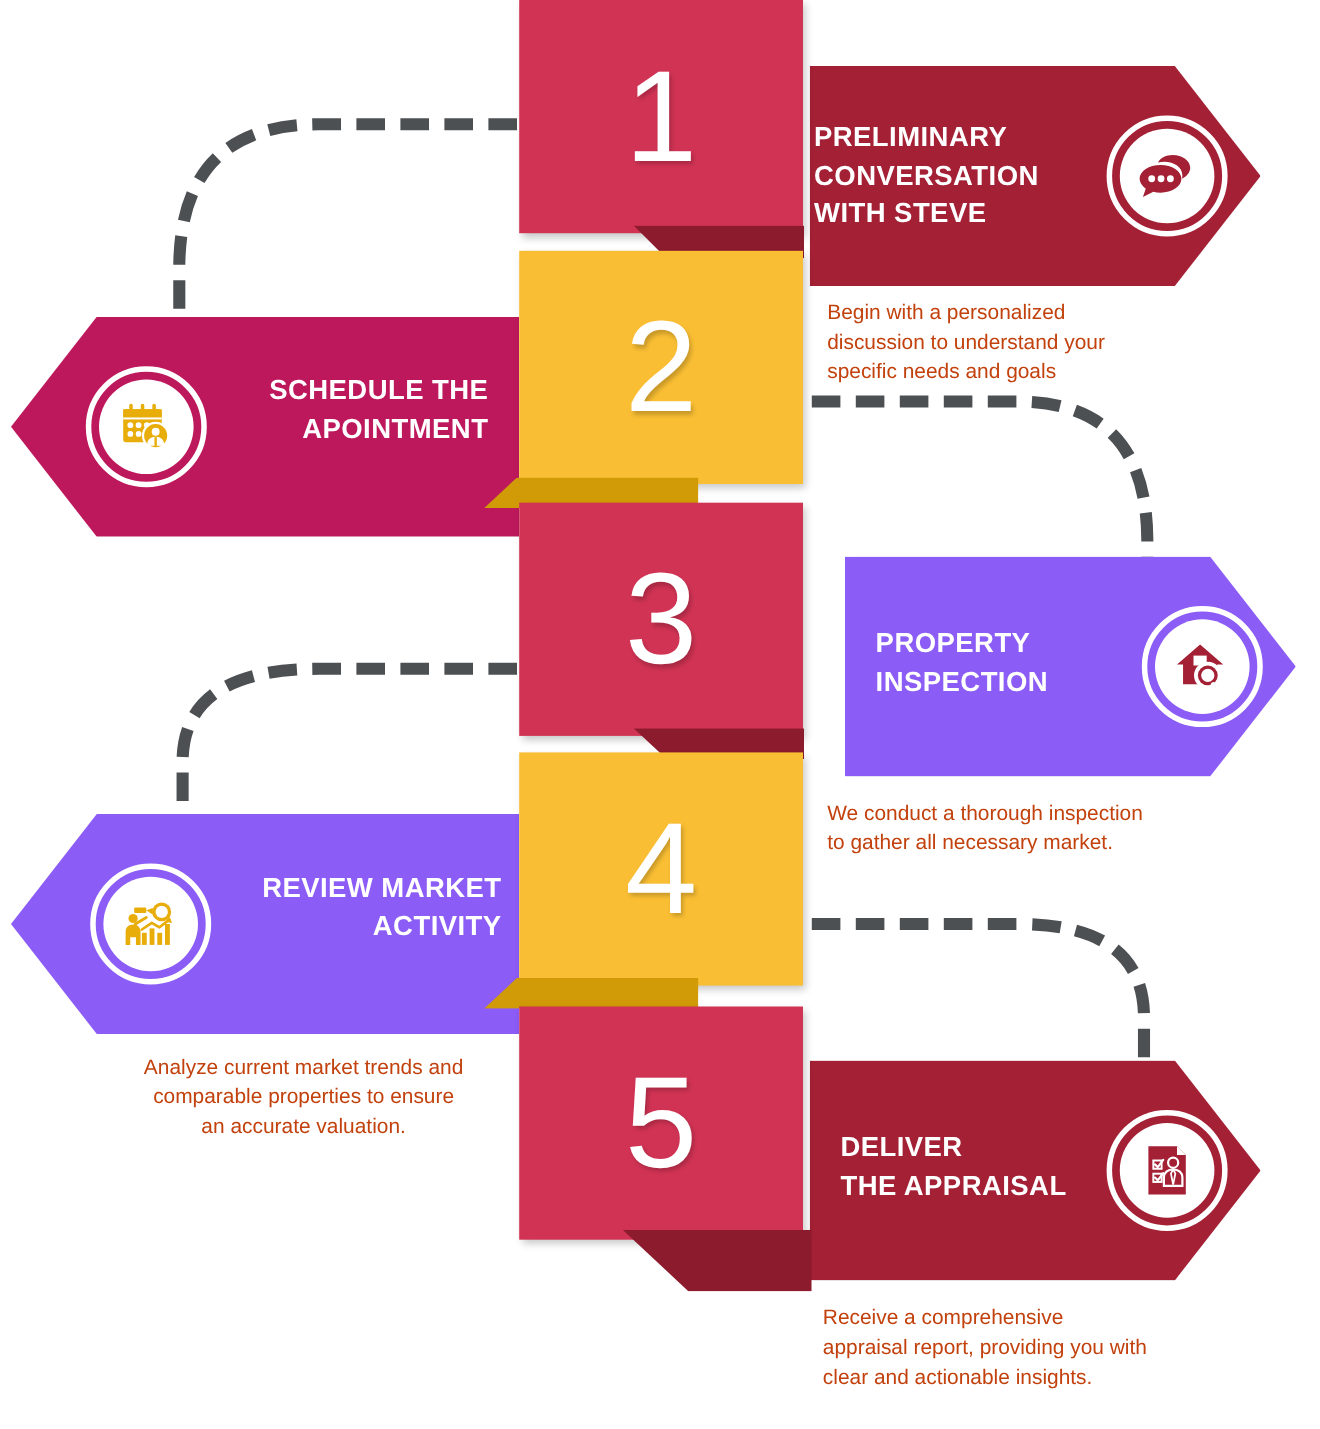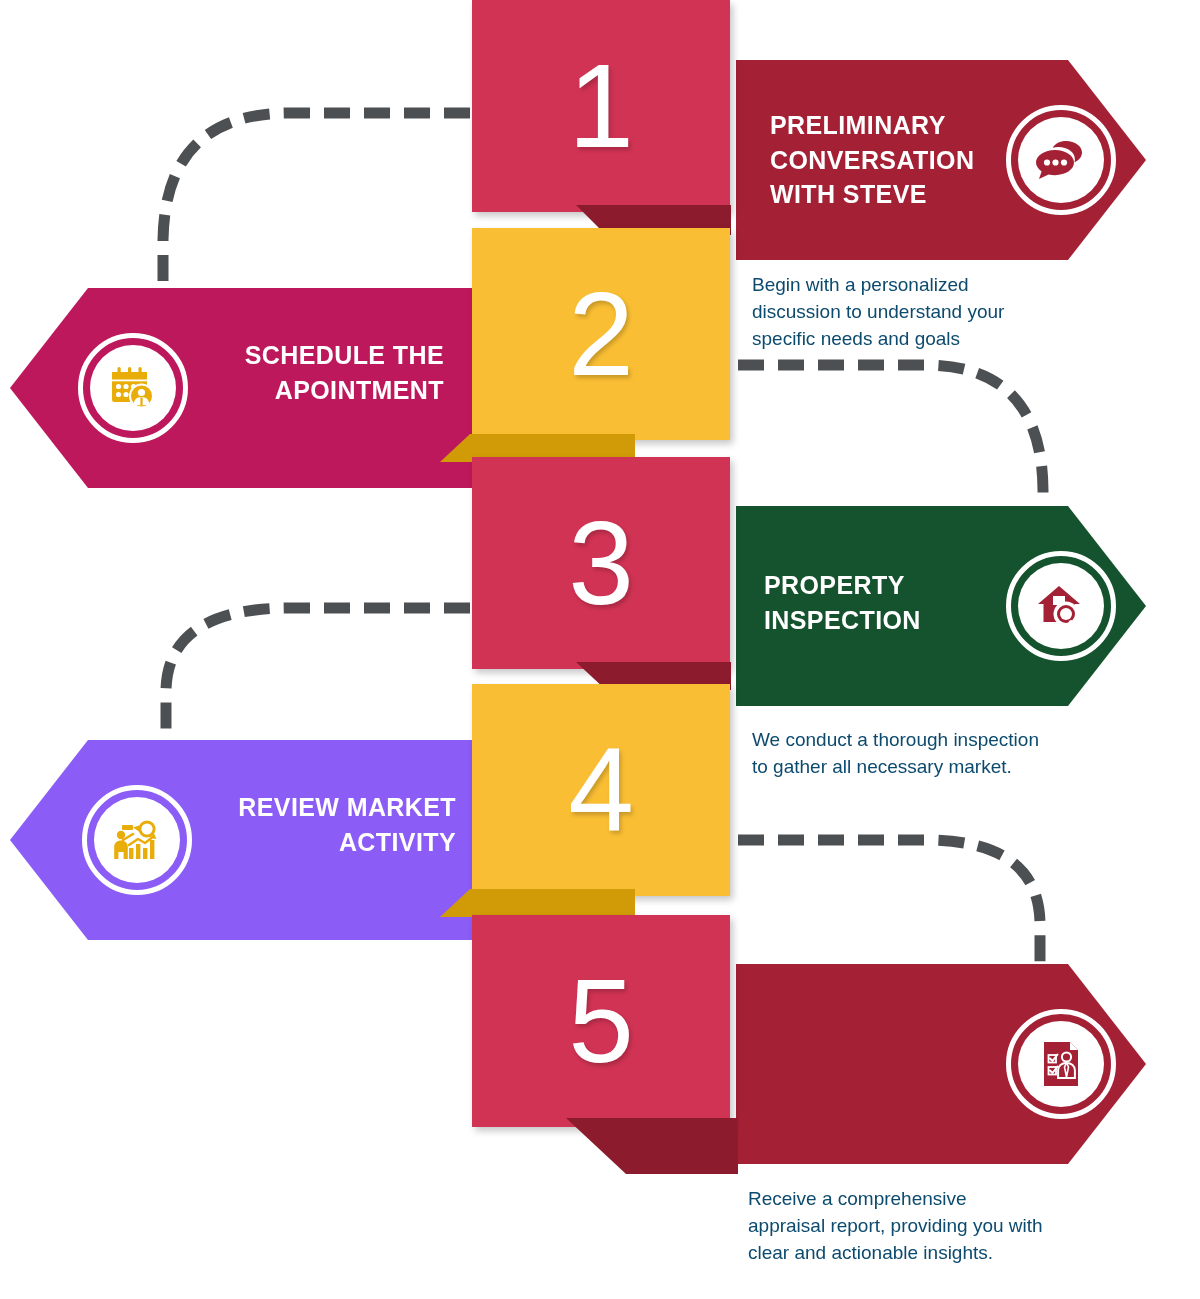--- a/index.html
+++ b/index.html
@@ -38,21 +38,20 @@
     position: absolute;
     display: flex;
     align-items: center;
     box-sizing: border-box;
     filter: drop-shadow(4px 5px 4px rgba(0,0,0,0.30));
   }
   .banner-right {
     
     clip-path: polygon(0 0, calc(100% - 78px) 0, 100% 50%, calc(100% - 78px) 100%, 0 100%);
     justify-content: flex-start;
-    padding-left: 30px;
   }
   .banner-left {
     
     clip-path: polygon(78px 0, 100% 0, 100% 100%, 78px 100%, 0 50%);
     justify-content: flex-start;
     padding-left: 78px;
   }
 
   .banner-title {
     color: #ffffff;
@@ -114,21 +113,21 @@
   .numfold {
     position: absolute;
     width: 120px;
     height: 30px;
     clip-path: polygon(0 0, 100% 0, 100% 100%, 0 100%);
   }
 
   
   .desc {
     position: absolute;
-    color: #0c4a6e;
+    color: #c2410c;
     font-size: 19px;
     line-height: 1.42;
     white-space: pre-line;
   }
   .desc-right { text-align: left; }
   .desc-left  { text-align: center; }
 </style>
 </head>
 <body>
 
@@ -195,21 +194,21 @@
       </div>
     </div>
     <div class="banner-title title-left" style="position:absolute; right:28px; top:50px; width:250px;">SCHEDULE THE
 APOINTMENT</div>
   </div>
   <div class="numbox" style="left:472px; top:228px; background:#F9BE33;">
     <span class="digit">2</span>
   </div>
   <div class="numfold" style="position:absolute; left:440px; top:434px; width:195px; height:28px; background:#D09B06; clip-path:polygon(30px 0, 100% 0, 100% 100%, 0 100%);"></div>
 
-  <div class="banner banner-right" style="left:736px; top:506px; width:410px; height:200px; background:#14532d;">
+  <div class="banner banner-right" style="left:768px; top:506px; width:410px; height:200px; background:#8b5cf6;">
     <div class="banner-title title-right" style="position:absolute; left:24px; top:62px;">PROPERTY
 INSPECTION</div>
     <div class="icon-badge" style="position:absolute; left:270px; top:45px;">
       <div class="ring">
         <div class="disc">
           <svg width="56" height="56" viewBox="0 0 56 56">
             <path d="M26 8 L47 26 L41.5 26 L41.5 44 L10.5 44 L10.5 26 L5 26 Z" fill="#A32035"></path>
             <rect x="20" y="18" width="12" height="9" fill="#ffffff"></rect>
             <circle cx="33" cy="36" r="12.5" fill="#ffffff"></circle>
             <circle cx="33" cy="36" r="9" fill="#A32035"></circle>
@@ -249,22 +248,27 @@
         </div>
       </div>
     </div>
     <div class="banner-title title-left" style="position:absolute; right:16px; top:50px; width:262px;">REVIEW MARKET
 ACTIVITY</div>
   </div>
   <div class="numbox" style="left:472px; top:684px; background:#F9BE33;">
     <span class="digit">4</span>
   </div>
   <div class="numfold" style="position:absolute; left:440px; top:889px; width:195px; height:28px; background:#D09B06; clip-path:polygon(30px 0, 100% 0, 100% 100%, 0 100%);"></div>
+  <div class="desc desc-left" style="left:92px; top:958px; width:368px;">Analyze current market trends and
+comparable properties to ensure
+an accurate valuation.</div>
 
   <div class="banner banner-right" style="left:736px; top:964px; width:410px; height:200px; background:#A32035;">
+    <div class="banner-title title-right" style="position:absolute; left:24px; top:62px;">DELIVER
+THE APPRAISAL</div>
     <div class="icon-badge" style="position:absolute; left:270px; top:45px;">
       <div class="ring">
         <div class="disc">
           <svg width="56" height="56" viewBox="0 0 56 56">
             <path d="M11 6 H37 L45 14 V50 H11 Z" fill="#A32035"></path>
             <path d="M37 6 L45 14 H37 Z" fill="#ffffff"></path>
             <rect x="15.5" y="19" width="7.5" height="7.5" fill="none" stroke="#ffffff" stroke-width="1.8"></rect>
             <path d="M17 22.5 L19.5 25 L24.5 18.5" stroke="#ffffff" stroke-width="2" fill="none" stroke-linecap="round"></path>
             <rect x="15.5" y="31" width="7.5" height="7.5" fill="none" stroke="#ffffff" stroke-width="1.8"></rect>
             <path d="M17 34.5 L19.5 37 L24.5 30.5" stroke="#ffffff" stroke-width="2" fill="none" stroke-linecap="round"></path>

